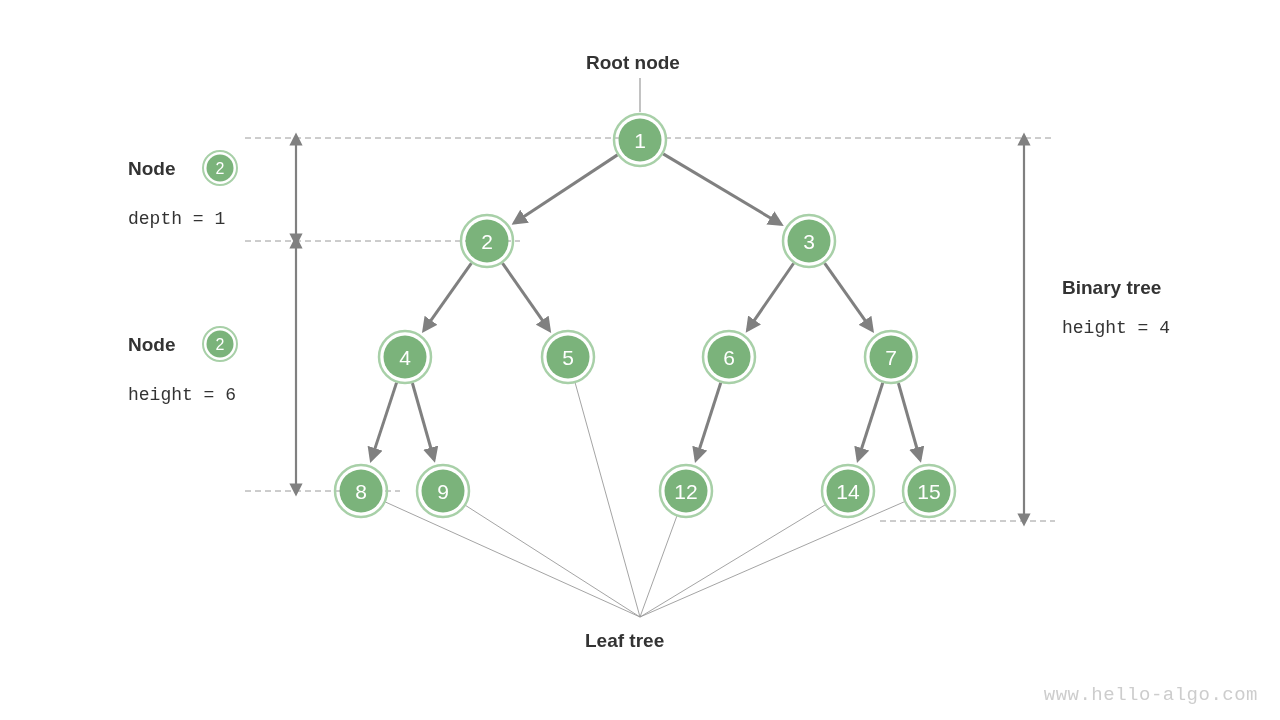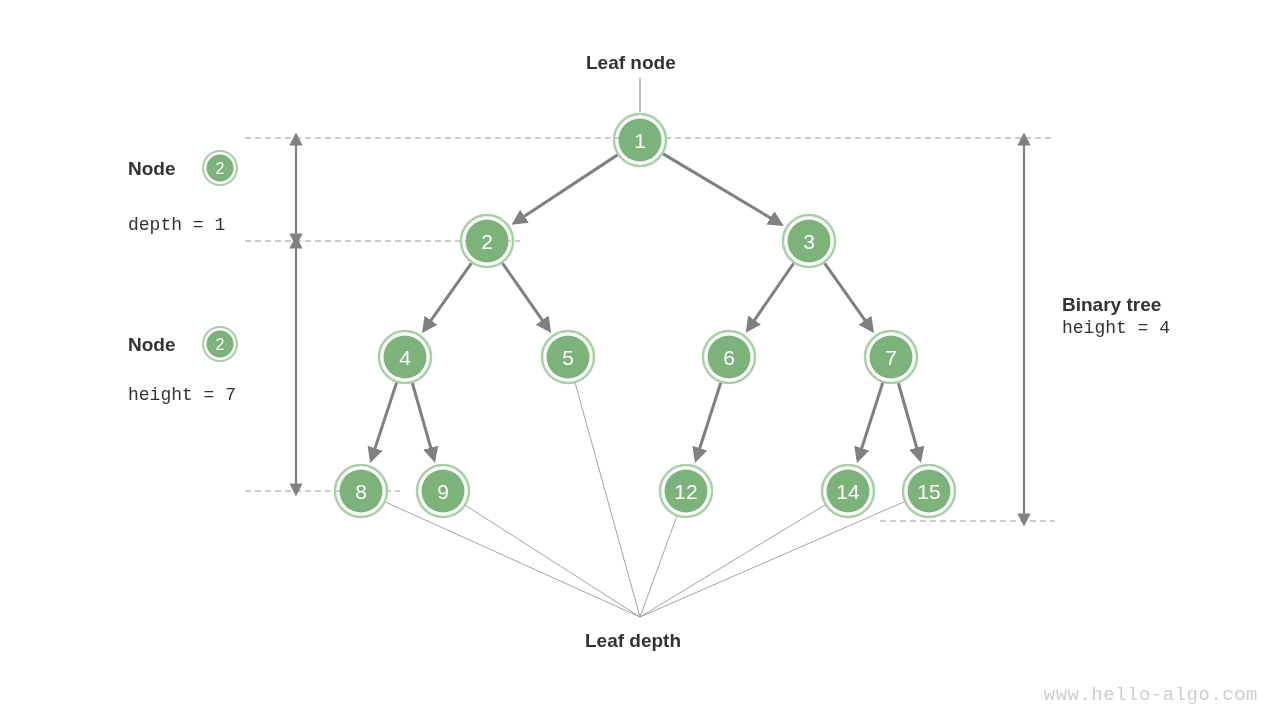--- a/index.html
+++ b/index.html
@@ -184,28 +184,28 @@
           <text x="220" y="168.5" class="badge-num">2</text>
         </g>
         <g>
           <circle cx="220" cy="344" r="17" fill="none" stroke="#a8d0a8" stroke-width="2"></circle>
           <circle cx="220" cy="344" r="13.5" fill="#7bb37b" stroke="none"></circle>
           <text x="220" y="344.5" class="badge-num">2</text>
         </g>
       </g>
   </svg>
 
-  <div class="label-bold" style="left:586px; top:52px;">Leaf node</div>
-
-  <div class="label-bold" style="left:585px; top:630px;">Leaf depth</div>
+  <div class="label-bold" style="left:586px; top:52px;">Root node</div>
+
+  <div class="label-bold" style="left:585px; top:630px;">Leaf tree</div>
 
   <div id="annotation-text-layer">
       <div class="label-bold" style="left: 128px; top: 158px;">Node</div>
-      <div class="label-mono" style="left: 128px; top: 209px; margin-top: 6px;">depth = 1</div>
+      <div class="label-mono" style="left: 128px; top: 209px;">depth = 1</div>
       <div class="label-bold" style="left: 128px; top: 334px;">Node</div>
-      <div class="label-mono" style="left: 128px; top: 385px;">height = 7</div>
-      <div class="label-bold" style="left: 1062px; top: 294px; text-align: center;">Binary tree</div>
+      <div class="label-mono" style="left: 128px; top: 385px;">height = 6</div>
+      <div class="label-bold" style="left: 1062px; top: 277px; text-align: center;">Binary tree</div>
       <div class="label-mono" style="left: 1062px; top: 318px;">height = 4</div>
     </div>
 
   <div class="watermark">www.hello-algo.com</div>
 
 </div>
 
 </body></html>

